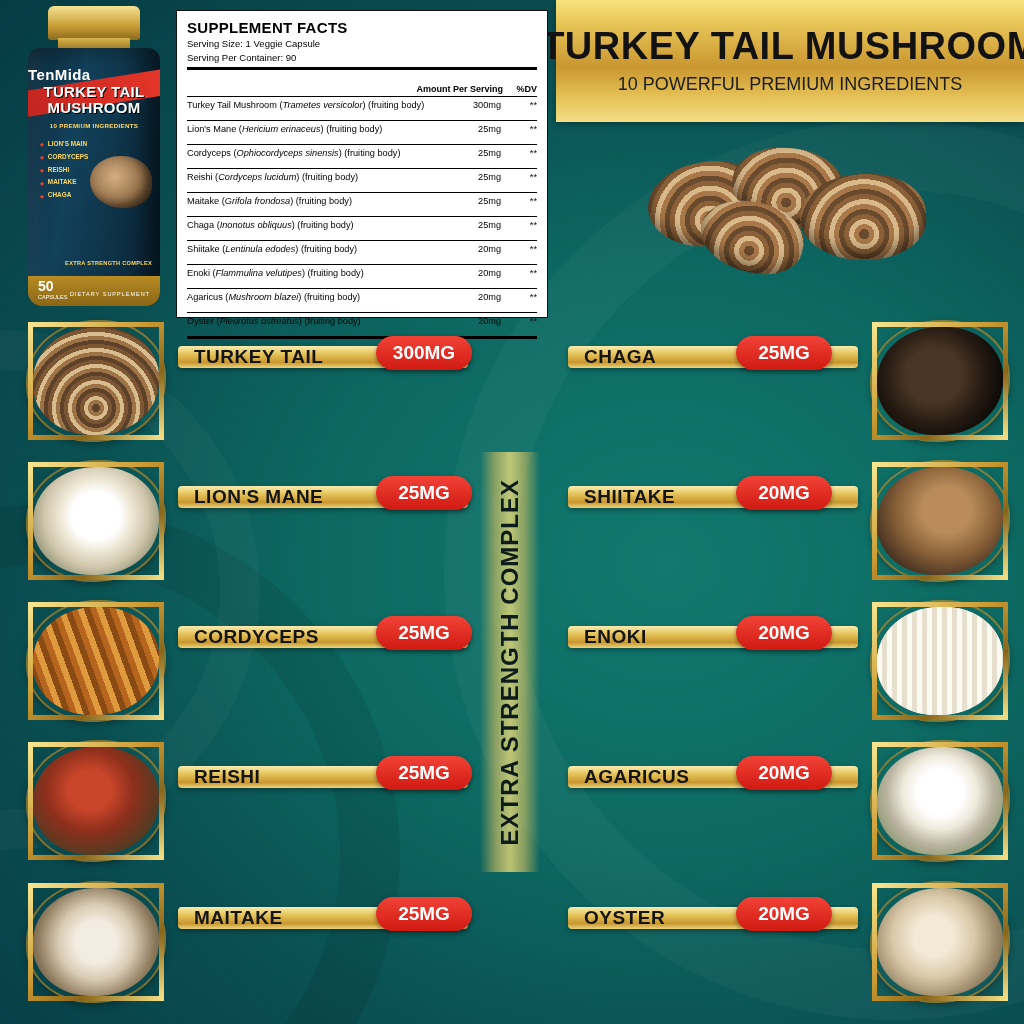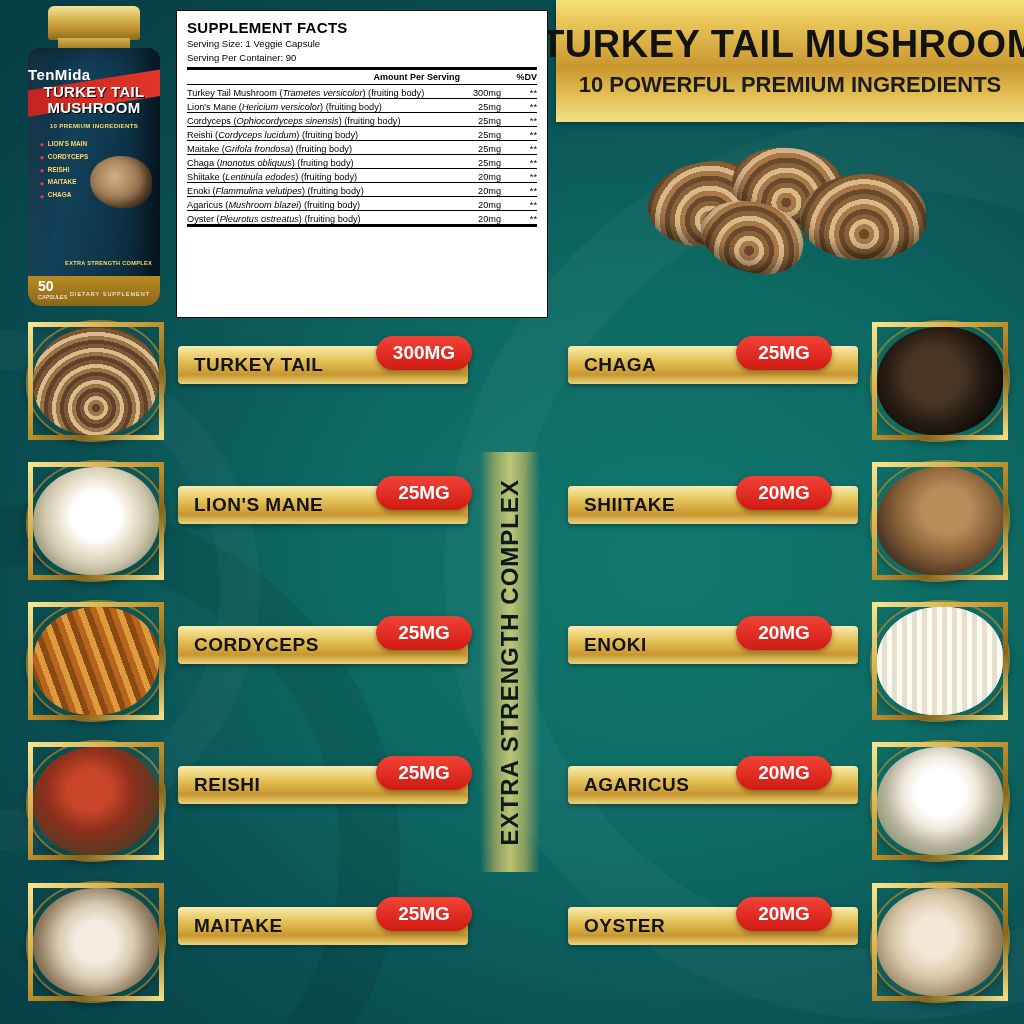--- a/index.html
+++ b/index.html
@@ -27,38 +27,38 @@
     left: 556px; top: 0; width: 468px; height: 122px;
     background: linear-gradient(180deg,#f6e27a 0%, #e9c659 18%, #c9972f 55%, #e5c257 80%, #f3df86 100%);
     display: flex; flex-direction: column; align-items: center; justify-content: center;
     box-shadow: 0 2px 6px rgba(0,0,0,0.35);
   }
   .header-title {
     font-size: 38px; font-weight: bold; letter-spacing: 0.5px; color: #121212;
     line-height: 1; text-align: center; white-space: nowrap;
   }
   .header-sub {
-    font-size: 22px; font-weight: bold; color: #1c1c1c; margin-top: 9px;
+    font-size: 18px; font-weight: normal; color: #1c1c1c; margin-top: 9px;
     text-align: center; white-space: nowrap;
   }
 
   
   .facts {
     position: absolute; left: 176px; top: 10px; width: 372px; height: 308px;
     background: #ffffff; border: 1px solid #111; padding: 8px 10px 6px 10px;
     font-family: "Liberation Sans", sans-serif; color: #000;
   }
   .facts-title { font-size: 15px; font-weight: bold; letter-spacing: 0.3px; }
   .facts-serv { font-size: 9.5px; line-height: 1.25; margin-top: 2px; }
   .facts-rule { border-bottom: 3px solid #000; margin-top: 3px; }
-  .facts-hdr { display: flex; justify-content: flex-end; font-size: 9px; font-weight: bold; padding: 2px 0 2px 0; gap: 43px; }
+  .facts-hdr { display: flex; justify-content: flex-end; font-size: 9px; font-weight: bold; padding: 14px 0 2px 0; }
   .facts-hdr .aps { width: 110px; text-align: right; }
   .facts-hdr .dv { width: 34px; text-align: right; }
   .facts-thin { border-bottom: 1px solid #000; }
-  .frow { display: flex; align-items: baseline; font-size: 9.2px; padding: 3px 0 0 0; border-bottom: 1px solid #000; }
+  .frow { display: flex; align-items: baseline; font-size: 9.2px; padding: 3px 0 10px 0; border-bottom: 1px solid #000; }
   .frow .nm { flex: 1; }
   .frow .nm i { font-style: italic; }
   .frow .amt { width: 72px; text-align: right; padding-right: 6px; }
   .frow .pdv { width: 30px; text-align: right; }
   .facts-foot { font-size: 10px; font-weight: bold; padding-top: 5px; }
 
   
   .bottle-wrap { position: absolute; left: 18px; top: 6px; width: 152px; height: 306px; }
   .cap {
     position: absolute; left: 30px; top: 0; width: 92px; height: 34px;
@@ -130,21 +130,21 @@
     border-radius: 50% 46% 50% 46%;
     border: 5px solid; border-image: linear-gradient(140deg,#f7e48d,#c9972f 45%,#8a661a 70%,#f3dd83) 1;
     box-shadow: 0 0 0 2px rgba(201,151,47,0.6), 0 3px 8px rgba(0,0,0,0.45);
     overflow: hidden;
   }
   .thumb-l { left: 10px; }
   .thumb-r { right: 10px; }
   .thumb .ph { width: 100%; height: 100%; display: block; }
 
   .bar {
-    position: absolute; top: 24px; height: 38px; width: 290px;
+    position: absolute; top: 24px; height: 22px; width: 290px;
     background: linear-gradient(180deg,#f8ecb0 0%,#e6c55c 35%,#c9972f 75%,#e9d37e 100%);
     border-radius: 4px;
     display: flex; align-items: center;
     box-shadow: 0 2px 5px rgba(0,0,0,0.35);
   }
   .bar-l { left: 160px; justify-content: flex-start; padding-left: 16px; }
   .bar-r { right: 160px; justify-content: flex-start; padding-left: 16px; }
   .bar-name { font-size: 19px; font-weight: bold; color: #141414; letter-spacing: 0.5px; white-space: nowrap; }
   .pill {
     position: absolute; top: 14px; height: 34px; min-width: 96px; padding: 0 14px;
@@ -222,21 +222,21 @@
     <div class="dv">%DV</div>
   </div>
   <div class="facts-thin"></div>
 
   <div class="frow">
     <div class="nm"><span>Turkey Tail Mushroom</span> (<i>Trametes versicolor</i>) <span>(fruiting body)</span></div>
     <div class="amt">300mg</div>
     <div class="pdv">**</div>
   </div>
   <div class="frow">
-    <div class="nm"><span>Lion's Mane</span> (<i>Hericium versicolor</i>) <span>(fruiting body)</span></div>
+    <div class="nm"><span>Lion's Mane</span> (<i>Hericium erinaceus</i>) <span>(fruiting body)</span></div>
     <div class="amt">25mg</div>
     <div class="pdv">**</div>
   </div>
   <div class="frow">
     <div class="nm"><span>Cordyceps</span> (<i>Ophiocordyceps sinensis</i>) <span>(fruiting body)</span></div>
     <div class="amt">25mg</div>
     <div class="pdv">**</div>
   </div>
   <div class="frow">
     <div class="nm"><span>Reishi</span> (<i>Cordyceps lucidum</i>) <span>(fruiting body)</span></div>

